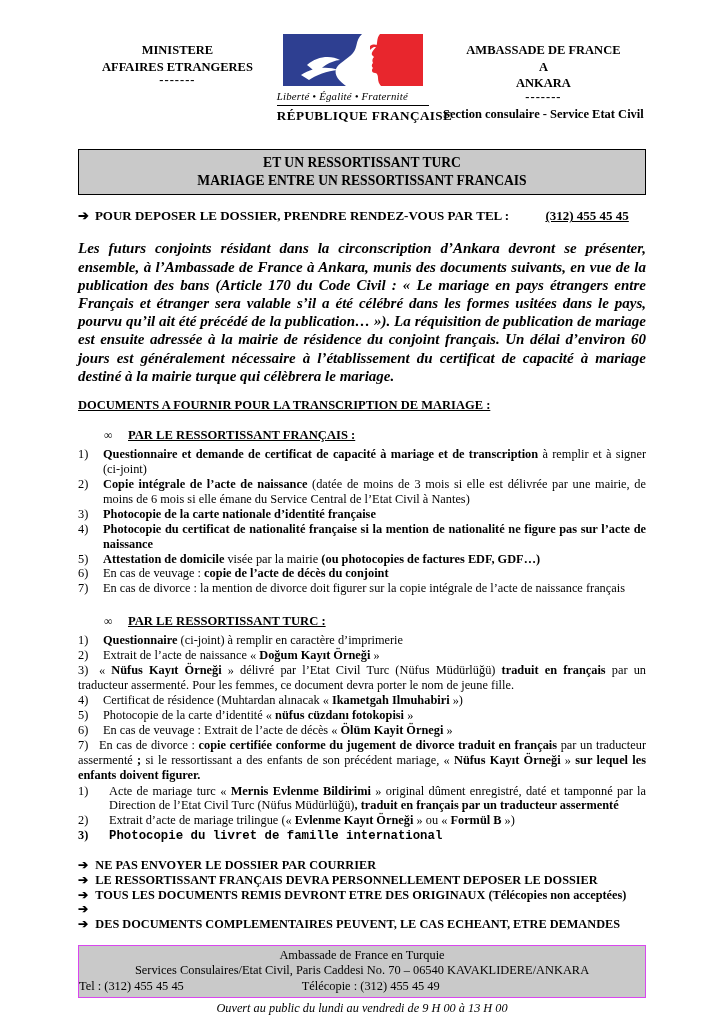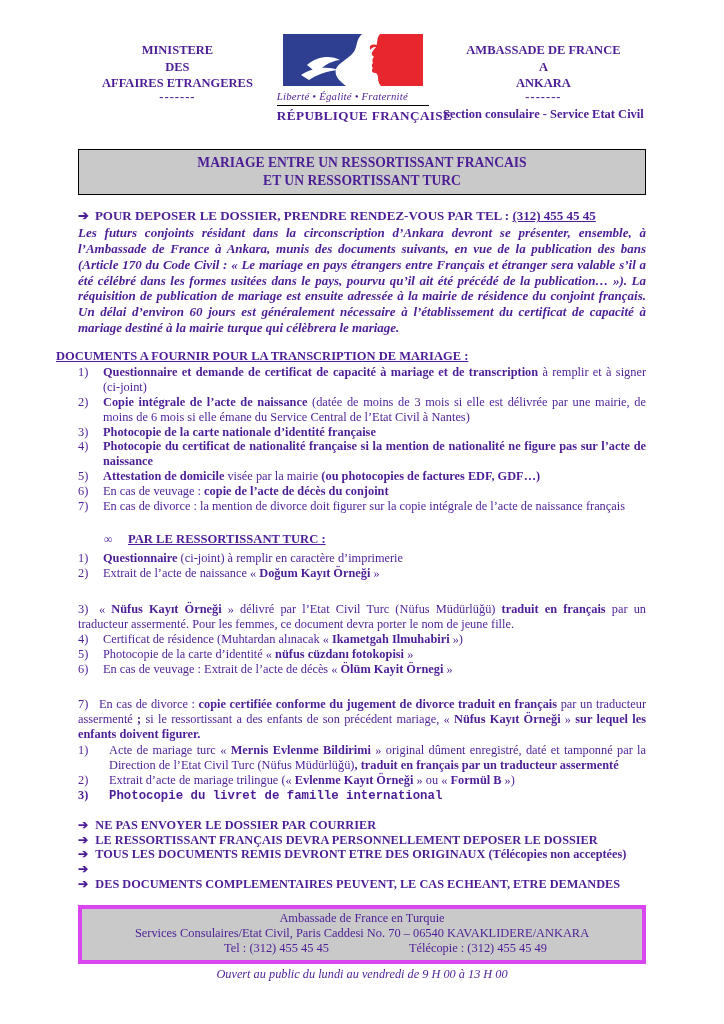--- a/index.html
+++ b/index.html
@@ -1,75 +1,74 @@
 <!DOCTYPE html>
 <html><head>
 <meta charset="utf-8">
 <style>
   html,body{margin:0;padding:0;background:#fff;}
   .page{position:relative;width:724px;height:1024px;background:#fff;overflow:hidden;
-        font-family:"Liberation Serif","DejaVu Serif",serif;color:#4c1d95;}
+        font-family:"Liberation Serif","DejaVu Serif",serif;color:#000000;}
   
   .letterhead{display:flex;justify-content:space-between;margin:34px 66px 0 78px;}
   .hdr-left{width:210px;text-align:center;font-weight:bold;font-size:12.5px;line-height:1.32;padding-top:8px;}
   .hdr-right{width:242px;text-align:center;font-weight:bold;font-size:12.5px;line-height:1.32;padding-top:8px;}
   .dashes{line-height:0.9;letter-spacing:1px;}
   .hdr-sub{margin-top:3px;white-space:nowrap;}
   .hdr-center{width:152px;text-align:left;}
   .flag{display:block;width:140px;height:52px;margin:0 auto;}
   .motto{font-style:italic;font-size:10.8px;letter-spacing:0.2px;margin-top:4px;padding-bottom:3px;
          border-bottom:1.6px solid #000;white-space:nowrap;}
   .republic{font-weight:bold;font-size:13.2px;letter-spacing:0.4px;margin-top:2px;white-space:nowrap;}
   
   .title-box{margin:25px 78px 0;border:1px solid #000;background:#C9C9C9;text-align:center;
              font-weight:bold;font-size:13.6px;line-height:1.3;padding:4px 0 5px;}
   
   .tel-line{margin:13px 78px 0;font-weight:bold;font-size:13px;}
   .arrow{display:inline-block;margin-right:6px;}
-  .phone{text-decoration:underline;}
-  
-  .intro{margin:1px 78px 0;font-weight:bold;font-style:italic;font-size:13px;line-height:1.215;
+  .phone{text-decoration:underline;margin-left:33px;}
+  
+  .intro{margin:15px 78px 0;font-weight:bold;font-style:italic;font-size:15px;line-height:1.215;
          text-align:justify;}
   
-  .h-main{margin:13px 78px 0 56px;font-weight:bold;font-size:12.5px;}
+  .h-main{margin:13px 78px 0 78px;font-weight:bold;font-size:12.5px;}
   .u{text-decoration:underline;}
   .sec-head{margin:15px 78px 4px 104px;font-size:12.6px;}
   .sec-head .inf{display:inline-block;width:24px;font-size:12px;}
   .sec-head .sh{font-weight:bold;text-decoration:underline;}
   .sec-head.turc{margin-top:18px;}
   .sec-head.mariage{margin-top:30px;margin-bottom:10px;}
   
   .list{margin:1px 78px 0;font-size:12.35px;line-height:1.21;}
   .li{display:flex;}
   .li .num{width:25px;flex:none;}
   .li .it{flex:1;text-align:justify;}
-  .li.flush{display:block;text-align:justify;margin-top:21px;}
+  .li.flush{display:block;text-align:justify;}
   .li.flush .numi{display:inline-block;width:21px;}
   .list.wide .num{width:31px;}
   .bnum{font-weight:bold;}
   
   .notes{margin:14px 78px 0;font-weight:bold;font-size:12.3px;line-height:1.2;}
   .note{display:flex;}
   .note .arrow{flex:none;margin-right:7px;}
   
-  .footer-box{margin:13px 78px 0;border:4px solid #d946ef;background:#C9C9C9;text-align:center;
+  .footer-box{margin:13px 78px 0;border:1px solid #d946ef;background:#C9C9C9;text-align:center;
               font-size:12.4px;line-height:1.24;padding:2px 0 3px;}
-  .fb-tel{display:flex;justify-content:center;gap:80px;margin-left:47px;}
+  .fb-tel{display:flex;gap:118px;}
   .hours{margin-top:3px;text-align:center;font-style:italic;font-weight:bold;font-size:12.3px;}
   .hours-norm{font-weight:normal;font-style:italic;}
 </style>
 </head>
 <body>
 
 <div class="page">
 
   <div class="letterhead">
     <div class="hdr-left">
       <div>MINISTERE</div>
-      <div>DES</div>
       <div>AFFAIRES ETRANGERES</div>
       <div class="dashes">-------</div>
     </div>
 
     <div class="hdr-center">
       <svg class="flag" viewBox="0 0 140 52" aria-hidden="true">
         <path d="M0,0 H79 C72,7 75,13 70,19 C64,26 55,29 53,35 C51,41 56,47 63,52 H0 Z" fill="#2E3F91"></path>
         <path fill="#ffffff" d="M24,31 C34,22 48,21 57,26 C47,27 38,33 34,40 C30,36 27,33 24,31 Z"></path>
         <path fill="#ffffff" d="M18,41 C30,33 45,32 55,36 C44,37 33,41 26,46 Z"></path>
         <path d="M140,0 H97 C93,5 95,9 93,13 C91,16 88,18 89,21 L91,23 C89,25 89,27 90,29 C88,31 89,33 90,34 C88,36 89,39 92,39 C94,39 95,41 95,44 C95,47 96,50 98,52 H140 Z" fill="#E8262D"></path>
@@ -82,34 +81,37 @@
     <div class="hdr-right">
       <div>AMBASSADE DE FRANCE</div>
       <div>A</div>
       <div>ANKARA</div>
       <div class="dashes">-------</div>
       <div class="hdr-sub">Section consulaire - Service Etat Civil</div>
     </div>
   </div>
 
   <div class="title-box">
+    <div>ET UN RESSORTISSANT TURC</div>
     <div>MARIAGE ENTRE UN RESSORTISSANT FRANCAIS</div>
-    <div>ET UN RESSORTISSANT TURC</div>
   </div>
 
   <div class="tel-line">
     <span class="arrow">➔</span><span>POUR DEPOSER LE DOSSIER, PRENDRE RENDEZ-VOUS PAR TEL : </span><span class="phone">(312) 455 45 45</span>
   </div>
 
   <p class="intro">Les futurs conjoints résidant dans la circonscription d’Ankara devront se présenter, ensemble, à l’Ambassade de France à Ankara, munis des documents suivants, en vue de la publication des bans (Article 170 du Code Civil : « Le mariage en pays étrangers entre Français et étranger sera valable s’il a été célébré dans les formes usitées dans le pays, pourvu qu’il ait été précédé de la publication… »). La réquisition de publication de mariage est ensuite adressée à la mairie de résidence du conjoint français. Un délai d’environ 60 jours est généralement nécessaire à l’établissement du certificat de capacité à mariage destiné à la mairie turque qui célèbrera le mariage.</p>
 
   <div class="h-main">
     <span class="u">DOCUMENTS A FOURNIR POUR LA TRANSCRIPTION DE MARIAGE :</span>
   </div>
 
+  <div class="sec-head">
+    <span class="inf">∞</span><span class="sh">PAR LE RESSORTISSANT FRANÇAIS :</span>
+  </div>
   <div class="list">
     <div class="li">
         <span class="num">1)</span>
         <span class="it"><span style="font-weight: bold;">Questionnaire et demande de certificat de capacité à mariage et de transcription</span><span> à remplir et à signer (ci-joint)</span></span>
       </div>
     <div class="li">
         <span class="num">2)</span>
         <span class="it"><span style="font-weight: bold;">Copie intégrale de l’acte de naissance</span><span> (datée de moins de 3 mois si elle est délivrée par une mairie, de moins de 6 mois si elle émane du Service Central de l’Etat Civil à Nantes)</span></span>
       </div>
     <div class="li">

